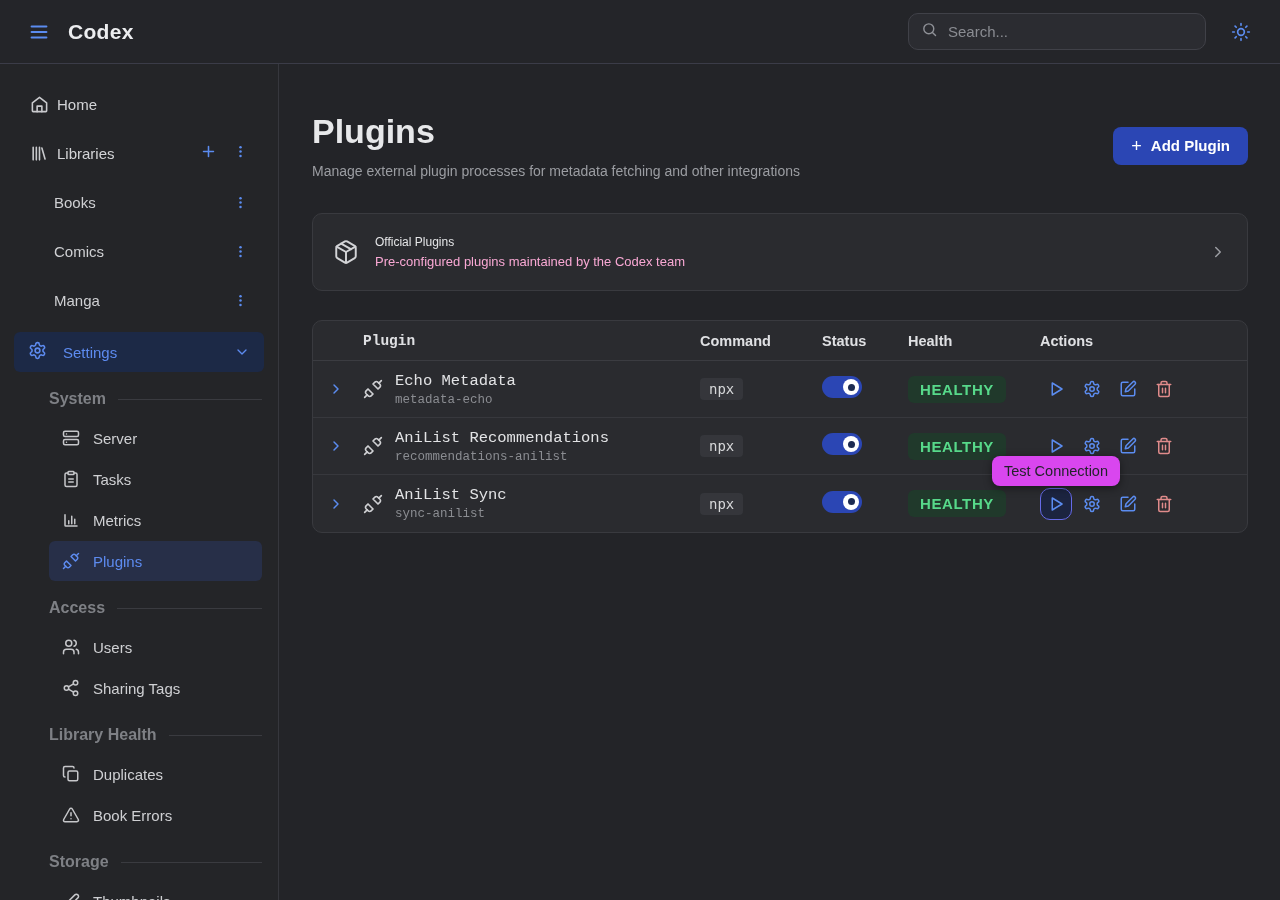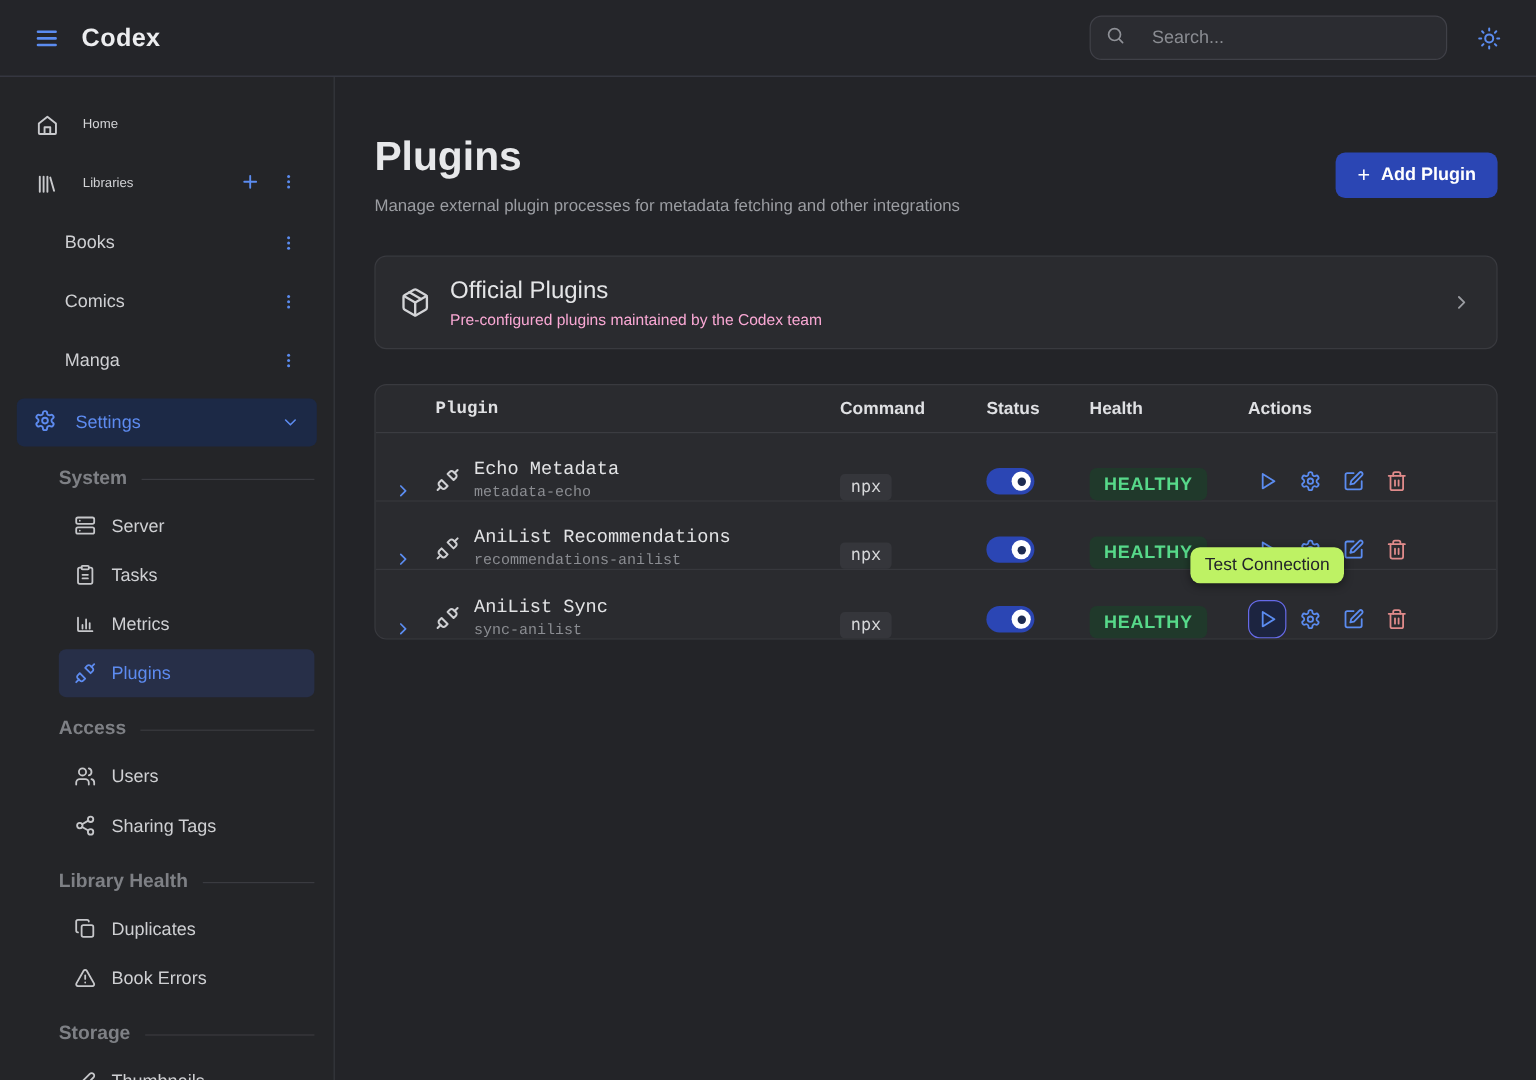--- a/index.html
+++ b/index.html
@@ -10,31 +10,31 @@
   
   .topbar { position:absolute; top:0; left:0; width:1280px; height:64px;
             display:flex; align-items:center; padding:0 22px;
             background:#242529; border-bottom:1px solid #3b3c48; z-index:10; }
   .hamburger { width:34px; height:34px; display:flex; align-items:center; justify-content:center;
                color:#5b8cf0; cursor:pointer; background:none; border:none; }
   .brand { margin-left:12px; font-size:21px; font-weight:700; color:#ecedef; letter-spacing:.3px; }
   .search-box { margin-left:auto; width:298px; height:37px; display:flex; align-items:center;
                 background:#2b2c31; border:1px solid #404148; border-radius:10px; padding:0 12px; }
   .search-box svg { color:#8f9197; flex:none; }
-  .search-box input { flex:1; margin-left:22px; background:transparent; border:none; outline:none;
+  .search-box input { flex:1; margin-left:10px; background:transparent; border:none; outline:none;
                       color:#d8d9db; font-size:15px; font-family:"Liberation Sans", sans-serif; }
   .search-box input::placeholder { color:#8a8c92; }
   .theme-btn { margin-left:18px; width:34px; height:34px; display:flex; align-items:center; justify-content:center;
                color:#5b8cf0; background:none; border:none; cursor:pointer; }
 
   
   .sidebar { position:absolute; top:64px; left:0; width:279px; height:836px;
              background:#242528; border-right:1px solid #36373d; padding-top:18px; overflow:hidden; }
-  .side-item { display:flex; align-items:center; gap:20px; height:44px; margin:0 16px 5px 16px;
-               padding:0 14px; border-radius:6px; color:#d3d4d7; font-size:11px; cursor:pointer; }
+  .side-item { display:flex; align-items:center; gap:8px; height:44px; margin:0 16px 5px 16px;
+               padding:0 14px; border-radius:6px; color:#d3d4d7; font-size:15px; cursor:pointer; }
   .side-item .ico { display:flex; color:#c9cacd; }
   .side-item .ctrls { margin-left:auto; display:flex; align-items:center; gap:16px; color:#5b8cf0; }
   .side-sub { display:flex; align-items:center; height:44px; margin:0 16px 5px 16px; padding:0 14px 0 38px;
               color:#cfd0d3; font-size:15px; cursor:pointer; }
   .side-sub .kebab { margin-left:auto; color:#5b8cf0; display:flex; }
   .side-settings { display:flex; align-items:center; gap:16px; height:40px; margin:10px 14px 0 14px;
                    padding:0 14px; border-radius:6px; background:#1c2946; color:#5d8bf0; font-size:15px; cursor:pointer; }
   .side-settings .chev { margin-left:auto; display:flex; }
   .section-label { display:flex; align-items:center; gap:12px; margin:18px 16px 10px 49px;
                    font-size:16px; font-weight:700; color:#7e8085; }
@@ -52,28 +52,28 @@
   .page-title { font-size:34px; font-weight:700; color:#e7e8ea; }
   .page-sub { margin-top:12px; font-size:14px; color:#9b9da2; }
   .add-btn { margin-left:auto; display:flex; align-items:center; gap:9px; background:#2b46b4; color:#fff;
              border:none; border-radius:8px; padding:10px 18px; font-size:15px; font-weight:700;
              font-family:"Liberation Sans", sans-serif; cursor:pointer; }
   .add-btn .plus { font-size:18px; font-weight:400; line-height:1; }
 
   .official-card { margin-top:34px; display:flex; align-items:center; gap:16px; background:#2a2b2f;
                    border:1px solid #393a3f; border-radius:10px; padding:16px 20px; height:78px; cursor:pointer; }
   .official-card .pkg { color:#d3d4d7; display:flex; }
-  .official-title { font-size:20px; color:#e4e5e7; }
+  .official-title { font-size:12px; color:#e4e5e7; }
   .official-sub { margin-top:5px; font-size:13px; color:#f9a8d4; }
   .official-card .chev { margin-left:auto; color:#9b9da2; display:flex; }
 
   .plugins-table { margin-top:29px; background:#2a2b2f; border:1px solid #393a3f; border-radius:10px; overflow:hidden; }
   .t-head { display:flex; align-items:center; height:40px; border-bottom:1px solid #3b3c41;
             font-size:14.5px; font-weight:700; color:#dfe0e3; }
-  .t-row { display:flex; align-items:flex-end; height:57px; border-bottom:1px solid #37383d; position:relative; }
+  .t-row { display:flex; align-items:center; height:57px; border-bottom:1px solid #37383d; position:relative; }
   .t-row:last-child { border-bottom:none; }
   .col-exp { width:50px; flex:none; display:flex; align-items:center; padding-left:15px; }
   .col-plugin { flex:1; display:flex; align-items:center; gap:12px; min-width:0;font-family:Liberation Mono, monospace; }
   .col-cmd { width:122px; flex:none; }
   .col-status { width:86px; flex:none; }
   .col-health { width:132px; flex:none; }
   .col-actions { width:207px; flex:none; display:flex; align-items:center; }
   .expander { color:#5b8cf0; display:flex; background:none; border:none; cursor:pointer; padding:0; }
   .plug-ico { color:#cfd0d3; display:flex; flex:none; }
   .p-name { font-size:15.5px; color:#e2e3e5; }
@@ -87,21 +87,21 @@
   .toggle .knob::after { content:""; position:absolute; top:4.5px; left:4.5px; width:7px; height:7px;
                          background:#1d2b52; border-radius:50%; }
   .health-badge { display:inline-block; background:#20392b; color:#57d98a; font-size:15px; font-weight:700;
                   letter-spacing:.6px; border-radius:6px; padding:5px 12px; }
   .act-btn { width:32px; height:32px; margin-right:4px; display:flex; align-items:center; justify-content:center;
              background:none; border:none; border-radius:10px; cursor:pointer; color:#5b8cf0; padding:0; }
   .act-btn.danger { color:#e08b8b; }
   .act-btn.hovered { border:1.5px solid #666ae8; background:#1c2440; }
 
   .tooltip { position:absolute; left:992px; top:456px; height:22px; display:flex; align-items:center;
-             background:#bef264; color:#22232a; font-size:14.5px; border-radius:8px; padding:15px 12px;
+             background:#d946ef; color:#22232a; font-size:14.5px; border-radius:8px; padding:15px 12px;
              box-shadow:0 2px 8px rgba(0,0,0,.45); z-index:50; white-space:nowrap; }
 </style>
 </head>
 <body>
 
 <div class="app">
 
   <header class="topbar">
     <button class="hamburger">
       <svg width="22" height="22" viewBox="0 0 24 24" fill="none" stroke="currentColor" stroke-width="2.4" stroke-linecap="round">

